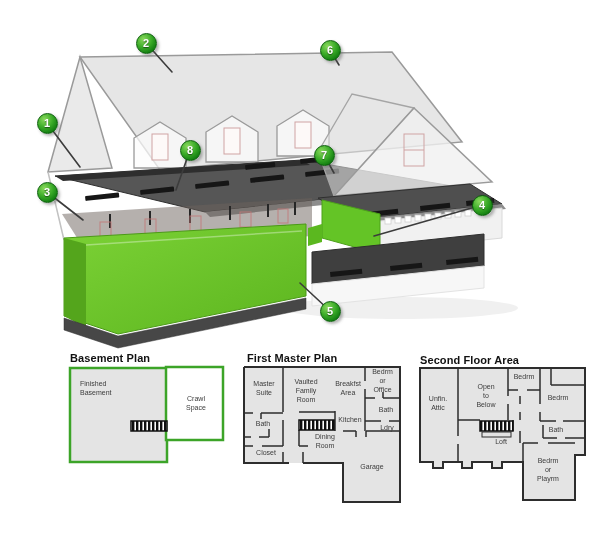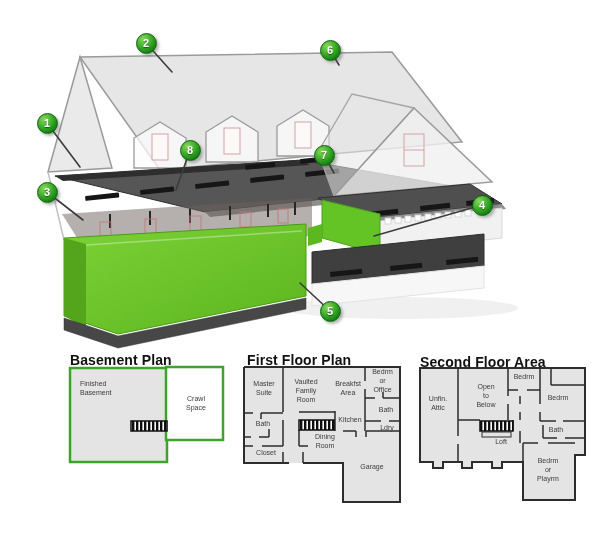--- a/index.html
+++ b/index.html
@@ -14,21 +14,21 @@
   .wall{stroke:#2d2d2d;stroke-width:1.5;fill:none;}
   .wallOuter{stroke:#2d2d2d;stroke-width:2;fill:none;}
   .planFill{fill:#e4e4e4;}
   .greenRect{stroke:#3ca428;stroke-width:2.5;}
   #leader-lines line{stroke:#3c3c3c;stroke-width:1.6;stroke-linecap:round;}
   .badge{position:absolute;width:21px;height:21px;border-radius:50%;box-sizing:border-box;
          background:radial-gradient(circle at 34% 28%, #8ad95d 0%, #39aa27 45%, #117c10 78%, #0a5f0a 100%);
          border:1px solid #0b5e0b;color:#fff;font-weight:bold;font-size:11px;line-height:19px;
          text-align:center;box-shadow:2px 2px 3px rgba(90,90,90,.45);text-shadow:0 1px 1px rgba(0,0,0,.5);}
   .room-label{position:absolute;font-size:7px;line-height:1.25;color:#3b3b3b;text-align:center;white-space:pre-line;}
-  .plan-title{position:absolute;font-size:14px;font-weight:bold;color:#111;white-space:nowrap;letter-spacing:.1px;}
+  .plan-title{position:absolute;font-size:11px;font-weight:bold;color:#111;white-space:nowrap;letter-spacing:.1px;}
 </style>
 </head>
 <body>
 
 <div class="canvas">
 
 <svg class="art" width="615" height="540" viewBox="0 0 615 540">
   <defs>
     <linearGradient id="gg" x1="0" y1="0" x2="1" y2="1">
       <stop offset="0%" stop-color="#7cd236"></stop>
@@ -245,16 +245,16 @@
       <div class="room-label" style="left: 509px; top: 373px; width: 30px;">Bedrm</div>
       <div class="room-label" style="left: 543px; top: 394px; width: 30px;">Bedrm</div>
       <div class="room-label" style="left: 543px; top: 426px; width: 26px;">Bath</div>
       <div class="room-label" style="left: 488px; top: 438px; width: 26px;">Loft</div>
       <div class="room-label" style="left: 530px; top: 457px; width: 36px;">Bedrm
 or
 Playrm</div>
     </div>
 
 <div class="plan-title" style="left:70px;top:352px">Basement Plan</div>
-<div class="plan-title" style="left:247px;top:352px">First Floor Plan</div>
+<div class="plan-title" style="left:247px;top:352px">First Master Plan</div>
 <div class="plan-title" style="left:420px;top:354px">Second Floor Area</div>
 
 </div>
 
 </body></html>

